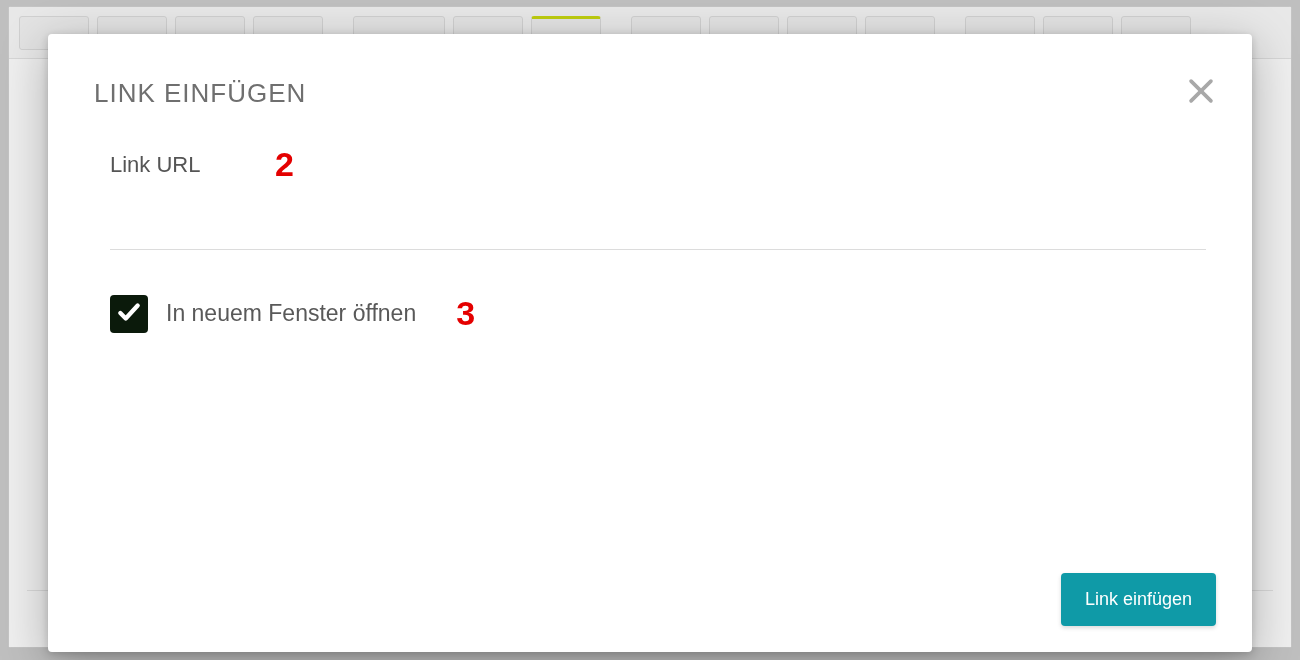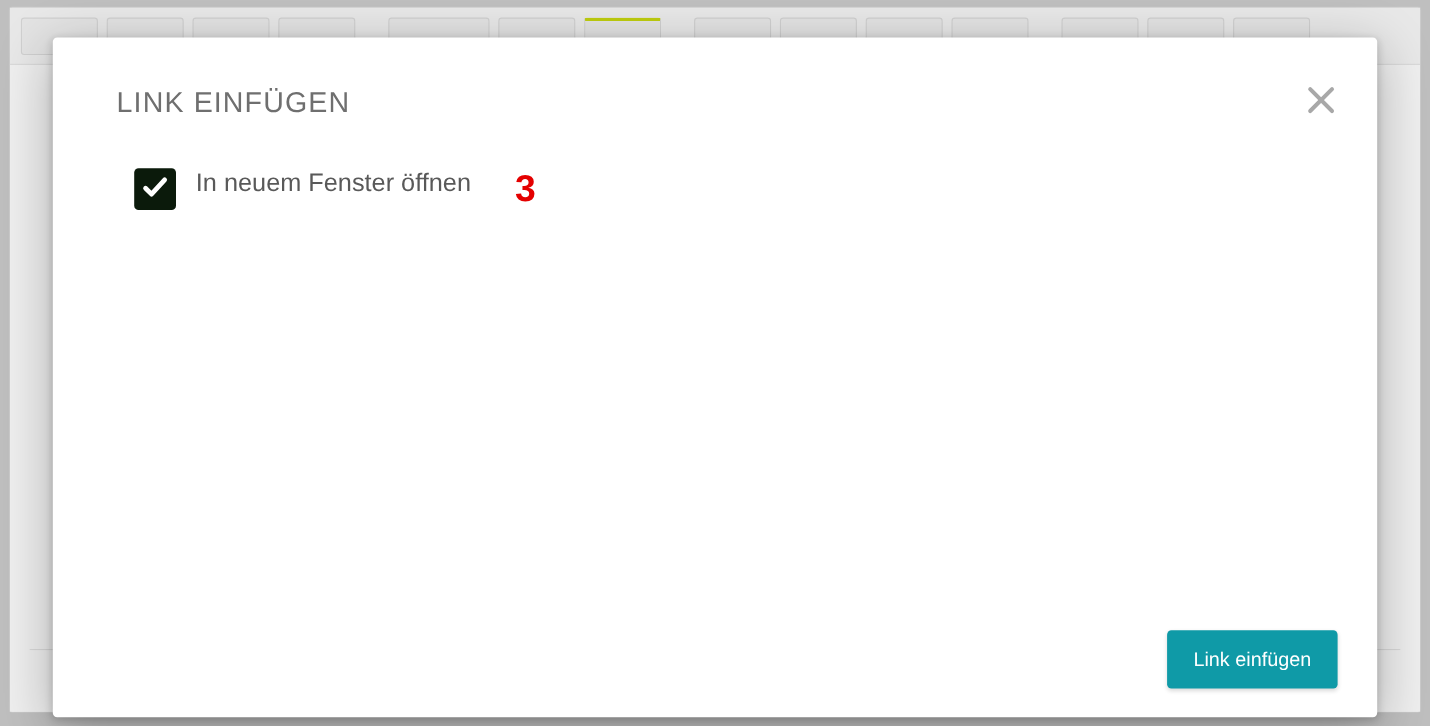--- a/index.html
+++ b/index.html
@@ -53,21 +53,21 @@
     }
     .modal {
       position: absolute;
       top: 34px;
       left: 48px;
       right: 48px;
       bottom: 8px;
       background: #fff;
       border-radius: 4px;
       box-shadow: 0 12px 48px rgba(0,0,0,0.28), 0 2px 8px rgba(0,0,0,0.18);
-      padding: 44px 46px 26px 58px;
+      padding: 44px 46px 26px 46px;
     }
     .modal-title {
       font-size: 26px;
       letter-spacing: 1px;
       color: #6f6f6f;
       font-weight: 400;
     }
     .close-x {
       position: absolute;
       top: 40px; right: 34px;
@@ -105,21 +105,21 @@
       outline: none;
       background: transparent;
       margin-top: 18px;
       padding: 4px 2px;
     }
 
     .chk-row {
       margin-top: 44px;
       padding-left: 16px;
       display: flex;
-      align-items: flex-start;
+      align-items: center;
       gap: 18px;
     }
     .chkbox {
       width: 38px; height: 38px;
       background: #0b1a0b;
       border-radius: 4px;
       display: flex;
       align-items: center;
       justify-content: center;
       cursor: pointer;
@@ -185,20 +185,25 @@
       <svg viewBox="0 0 24 24" fill="none" stroke="currentColor" stroke-width="2.6" stroke-linecap="round">
         <line x1="5" y1="5" x2="19" y2="19"></line>
         <line x1="19" y1="5" x2="5" y2="19"></line>
       </svg>
     </span>
   </div>
 
   <h2 class="modal-title">LINK EINFÜGEN</h2>
 
 
+  <div class="field-block">
+    <span class="field-label">Link URL</span>
+    <span class="annot" style="margin-left:70px">2</span>
+    <input type="text" class="field-input" value="" style="">
+  </div>
 
   <div class="chk-row">
     <div class="chkbox">
       <span>
         <svg viewBox="0 0 24 24" fill="none" stroke="white" stroke-width="4" stroke-linecap="round" stroke-linejoin="round">
           <polyline points="4 13 9 18 20 6"></polyline>
         </svg>
       </span>
     </div>
     <span class="chk-label">In neuem Fenster öffnen</span>

